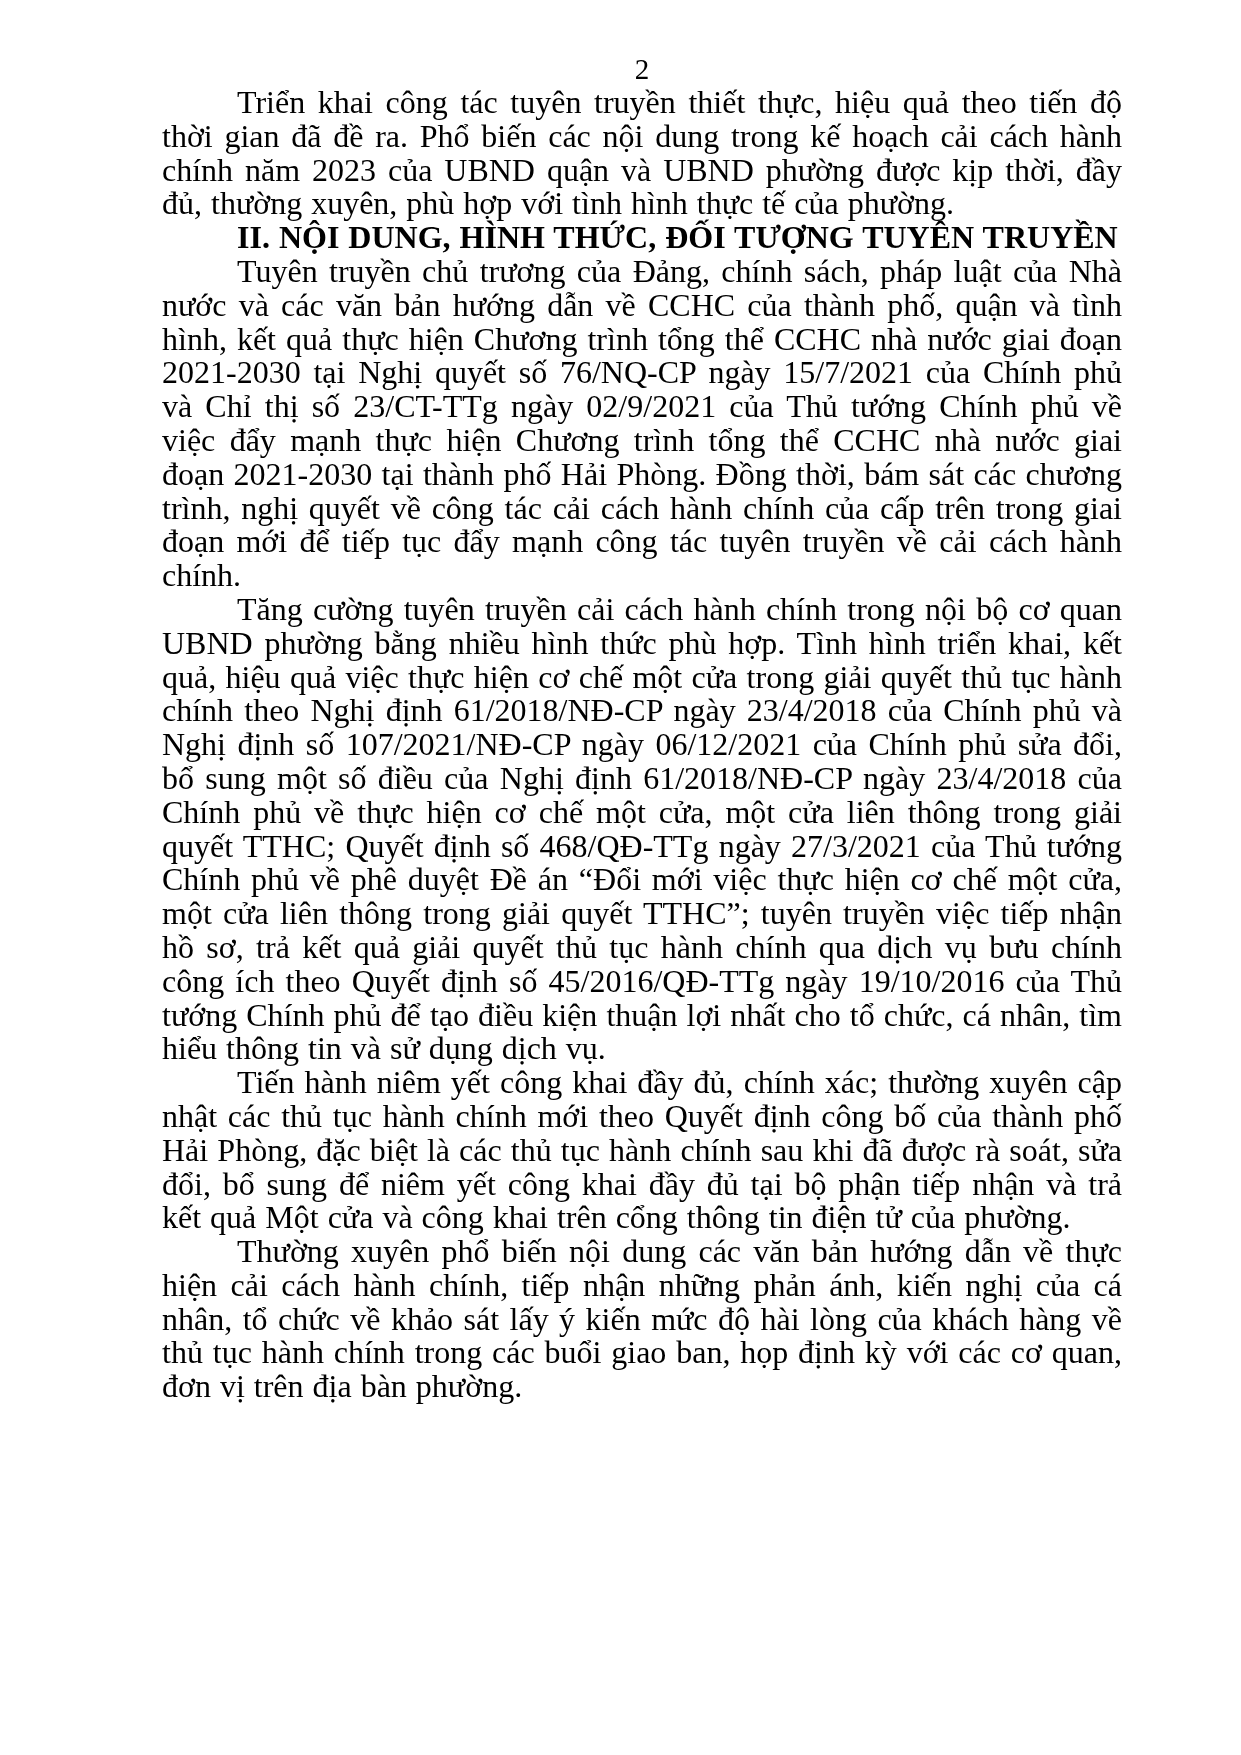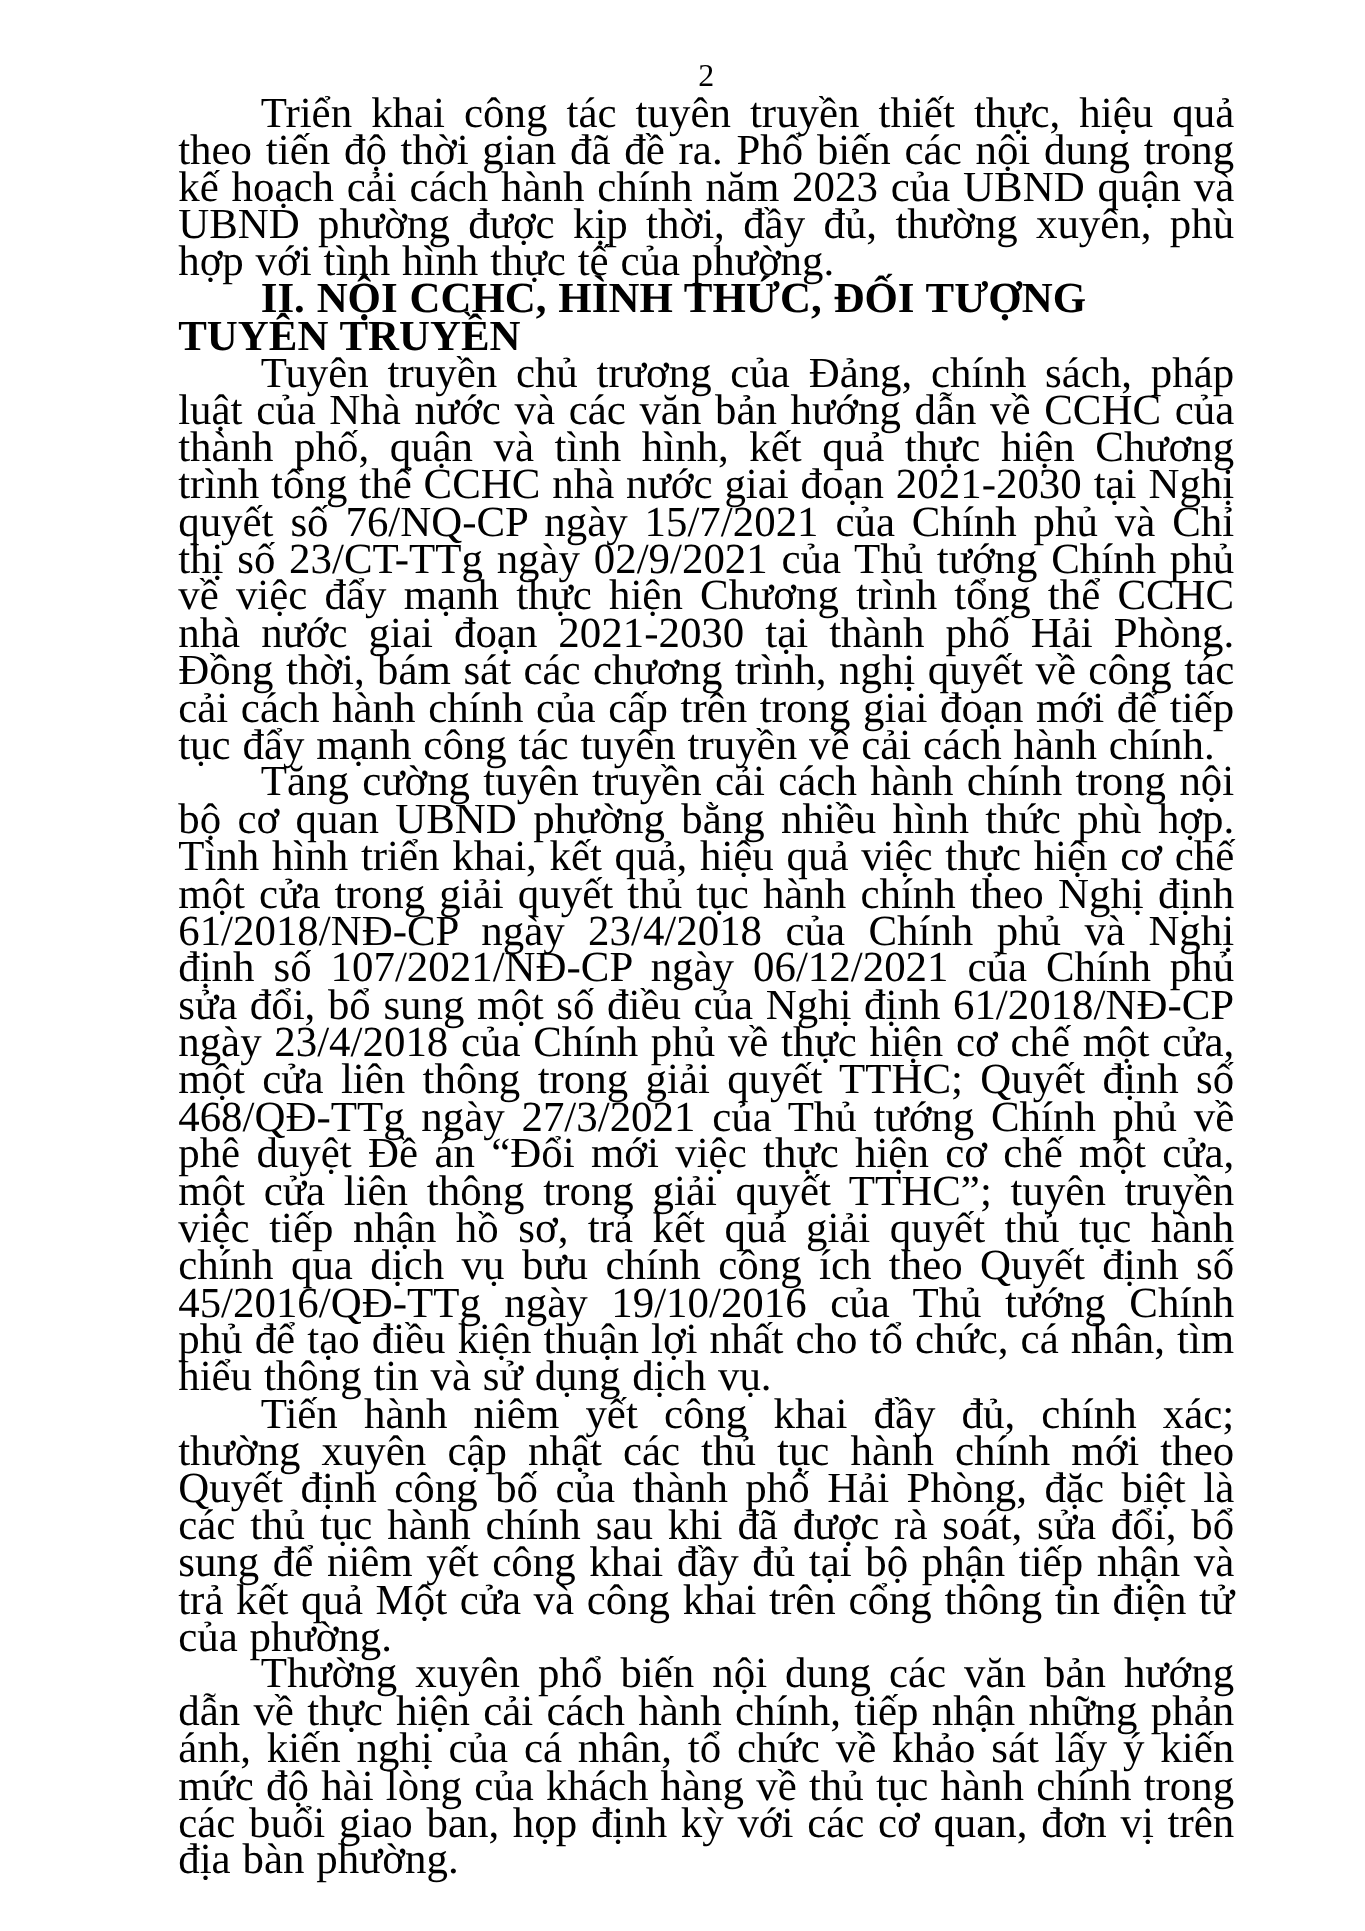--- a/index.html
+++ b/index.html
@@ -21,35 +21,35 @@
   .page-number {
     text-align: center;
     font-size: 29px;
     line-height: 34px;
     margin-bottom: 0;
   }
   .content p {
     margin: 0;
     text-align: justify;
     text-indent: 75px;
-    font-size: 39px;
+    font-size: 32px;
     line-height: 33.8px;
     word-spacing: 1px;
   }
   .content p.heading {
     font-weight: bold;
     text-align: left;
   }
 </style>
 </head>
 <body>
 
 <div class="page">
   <div class="page-number">2</div>
   <div class="content" id="document-content">
       <p class="body">Triển khai công tác tuyên truyền thiết thực, hiệu quả theo tiến độ thời gian đã đề ra. Phổ biến các nội dung trong kế hoạch cải cách hành chính năm 2023 của UBND quận và UBND phường được kịp thời, đầy đủ, thường xuyên, phù hợp với tình hình thực tế của phường.</p>
-      <p class="heading">II. NỘI CCHC, HÌNH THỨC, ĐỐI TƯỢNG TUYÊN TRUYỀN</p>
+      <p class="heading">II. NỘI DUNG, HÌNH THỨC, ĐỐI TƯỢNG TUYÊN TRUYỀN</p>
       <p class="body">Tuyên truyền chủ trương của Đảng, chính sách, pháp luật của Nhà nước và các văn bản hướng dẫn về CCHC của thành phố, quận và tình hình, kết quả thực hiện Chương trình tổng thể CCHC nhà nước giai đoạn 2021-2030 tại Nghị quyết số 76/NQ-CP ngày 15/7/2021 của Chính phủ và Chỉ thị số 23/CT-TTg ngày 02/9/2021 của Thủ tướng Chính phủ về việc đẩy mạnh thực hiện Chương trình tổng thể CCHC nhà nước giai đoạn 2021-2030 tại thành phố Hải Phòng. Đồng thời, bám sát các chương trình, nghị quyết về công tác cải cách hành chính của cấp trên trong giai đoạn mới để tiếp tục đẩy mạnh công tác tuyên truyền về cải cách hành chính.</p>
       <p class="body">Tăng cường tuyên truyền cải cách hành chính trong nội bộ cơ quan UBND phường bằng nhiều hình thức phù hợp. Tình hình triển khai, kết quả, hiệu quả việc thực hiện cơ chế một cửa trong giải quyết thủ tục hành chính theo Nghị định 61/2018/NĐ-CP ngày 23/4/2018 của Chính phủ và Nghị định số 107/2021/NĐ-CP ngày 06/12/2021 của Chính phủ sửa đổi, bổ sung một số điều của Nghị định 61/2018/NĐ-CP ngày 23/4/2018 của Chính phủ về thực hiện cơ chế một cửa, một cửa liên thông trong giải quyết TTHC; Quyết định số 468/QĐ-TTg ngày 27/3/2021 của Thủ tướng Chính phủ về phê duyệt Đề án “Đổi mới việc thực hiện cơ chế một cửa, một cửa liên thông trong giải quyết TTHC”; tuyên truyền việc tiếp nhận hồ sơ, trả kết quả giải quyết thủ tục hành chính qua dịch vụ bưu chính công ích theo Quyết định số 45/2016/QĐ-TTg ngày 19/10/2016 của Thủ tướng Chính phủ để tạo điều kiện thuận lợi nhất cho tổ chức, cá nhân, tìm hiểu thông tin và sử dụng dịch vụ.</p>
       <p class="body">Tiến hành niêm yết công khai đầy đủ, chính xác; thường xuyên cập nhật các thủ tục hành chính mới theo Quyết định công bố của thành phố Hải Phòng, đặc biệt là các thủ tục hành chính sau khi đã được rà soát, sửa đổi, bổ sung để niêm yết công khai đầy đủ tại bộ phận tiếp nhận và trả kết quả Một cửa và công khai trên cổng thông tin điện tử của phường.</p>
       <p class="body">Thường xuyên phổ biến nội dung các văn bản hướng dẫn về thực hiện cải cách hành chính, tiếp nhận những phản ánh, kiến nghị của cá nhân, tổ chức về khảo sát lấy ý kiến mức độ hài lòng của khách hàng về thủ tục hành chính trong các buổi giao ban, họp định kỳ với các cơ quan, đơn vị trên địa bàn phường.</p>
     </div>
 </div>
 
 </body></html>

